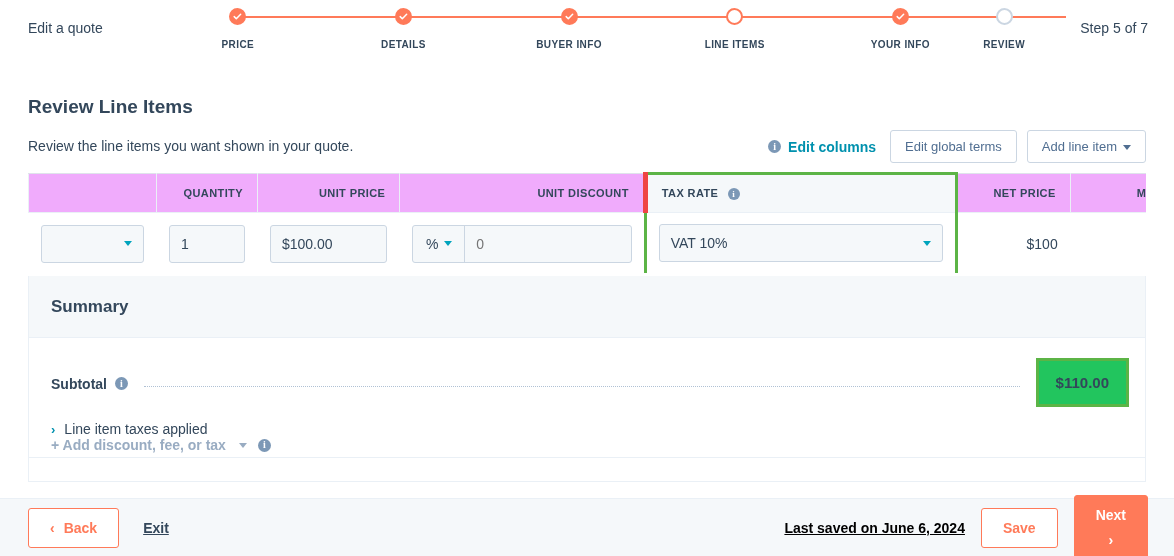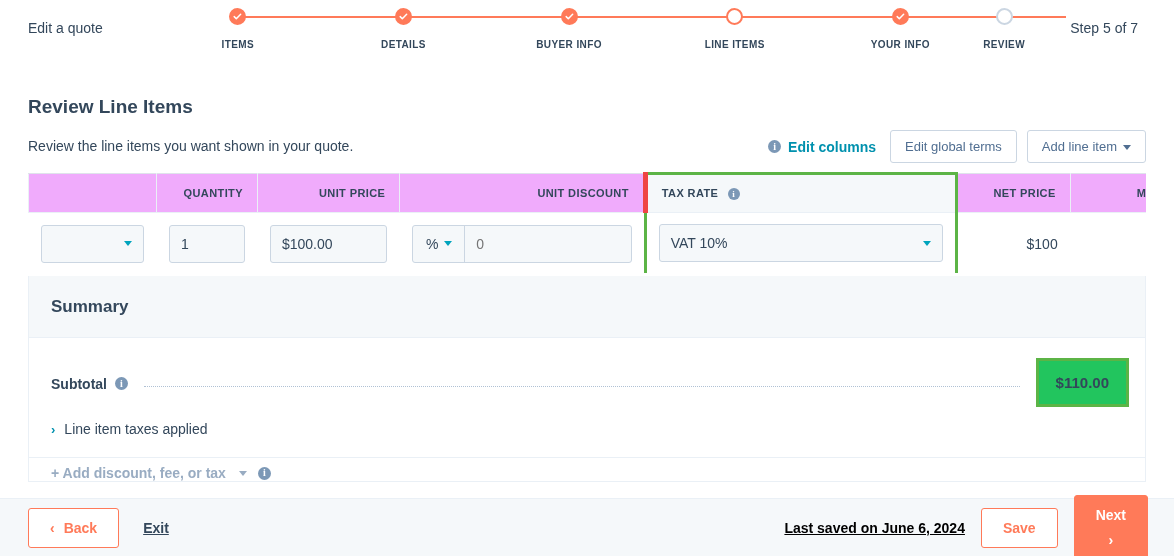--- a/index.html
+++ b/index.html
@@ -33,21 +33,21 @@
     position: absolute;
     left: 28px;
     top: 20px;
     font-size: 14px;
     color: #33475b;
     white-space: nowrap;
   }
 
   .stepper-count {
     position: absolute;
-    right: 36px;
+    right: 26px;
     top: 20px;
     font-size: 14px;
     color: #33475b;
     white-space: nowrap;
   }
 
   .steps {
     position: absolute;
     left: 155px;
     top: 8px;
@@ -395,21 +395,20 @@
   }
   .tax-toggle .t-label {
     font-size: 14px;
     color: #33475b;
   }
 
   .add-dft {
     display: flex;
     align-items: center;
     gap: 7px;
-    margin-top: 28px;
     color: #99acc2;
     font-size: 14px;
     font-weight: bold;
     cursor: pointer;
   }
   .add-dft .info-dot { background: #7c98b6; }
 
   .sum-divider {
     position: absolute;
     left: 0; right: 0;
@@ -497,21 +496,21 @@
 <div class="stepper-bar">
   <div class="stepper-title">Edit a quote</div>
   <div class="steps">
       <div class="step done">
         <div class="step-line"></div>
         <div class="step-dot">
           <svg class="step-check" viewBox="0 0 12 12">
             <path d="M1.6 6.2 L4.4 9 L10.2 3.1" fill="none" stroke="#ffffff" stroke-width="2" stroke-linecap="round" stroke-linejoin="round"></path>
           </svg>
         </div>
-        <div class="step-label">ITEMS</div>
+        <div class="step-label">PRICE</div>
       </div>
       <div class="step done">
         <div class="step-line"></div>
         <div class="step-dot">
           <svg class="step-check" viewBox="0 0 12 12">
             <path d="M1.6 6.2 L4.4 9 L10.2 3.1" fill="none" stroke="#ffffff" stroke-width="2" stroke-linecap="round" stroke-linejoin="round"></path>
           </svg>
         </div>
         <div class="step-label">DETAILS</div>
       </div>

